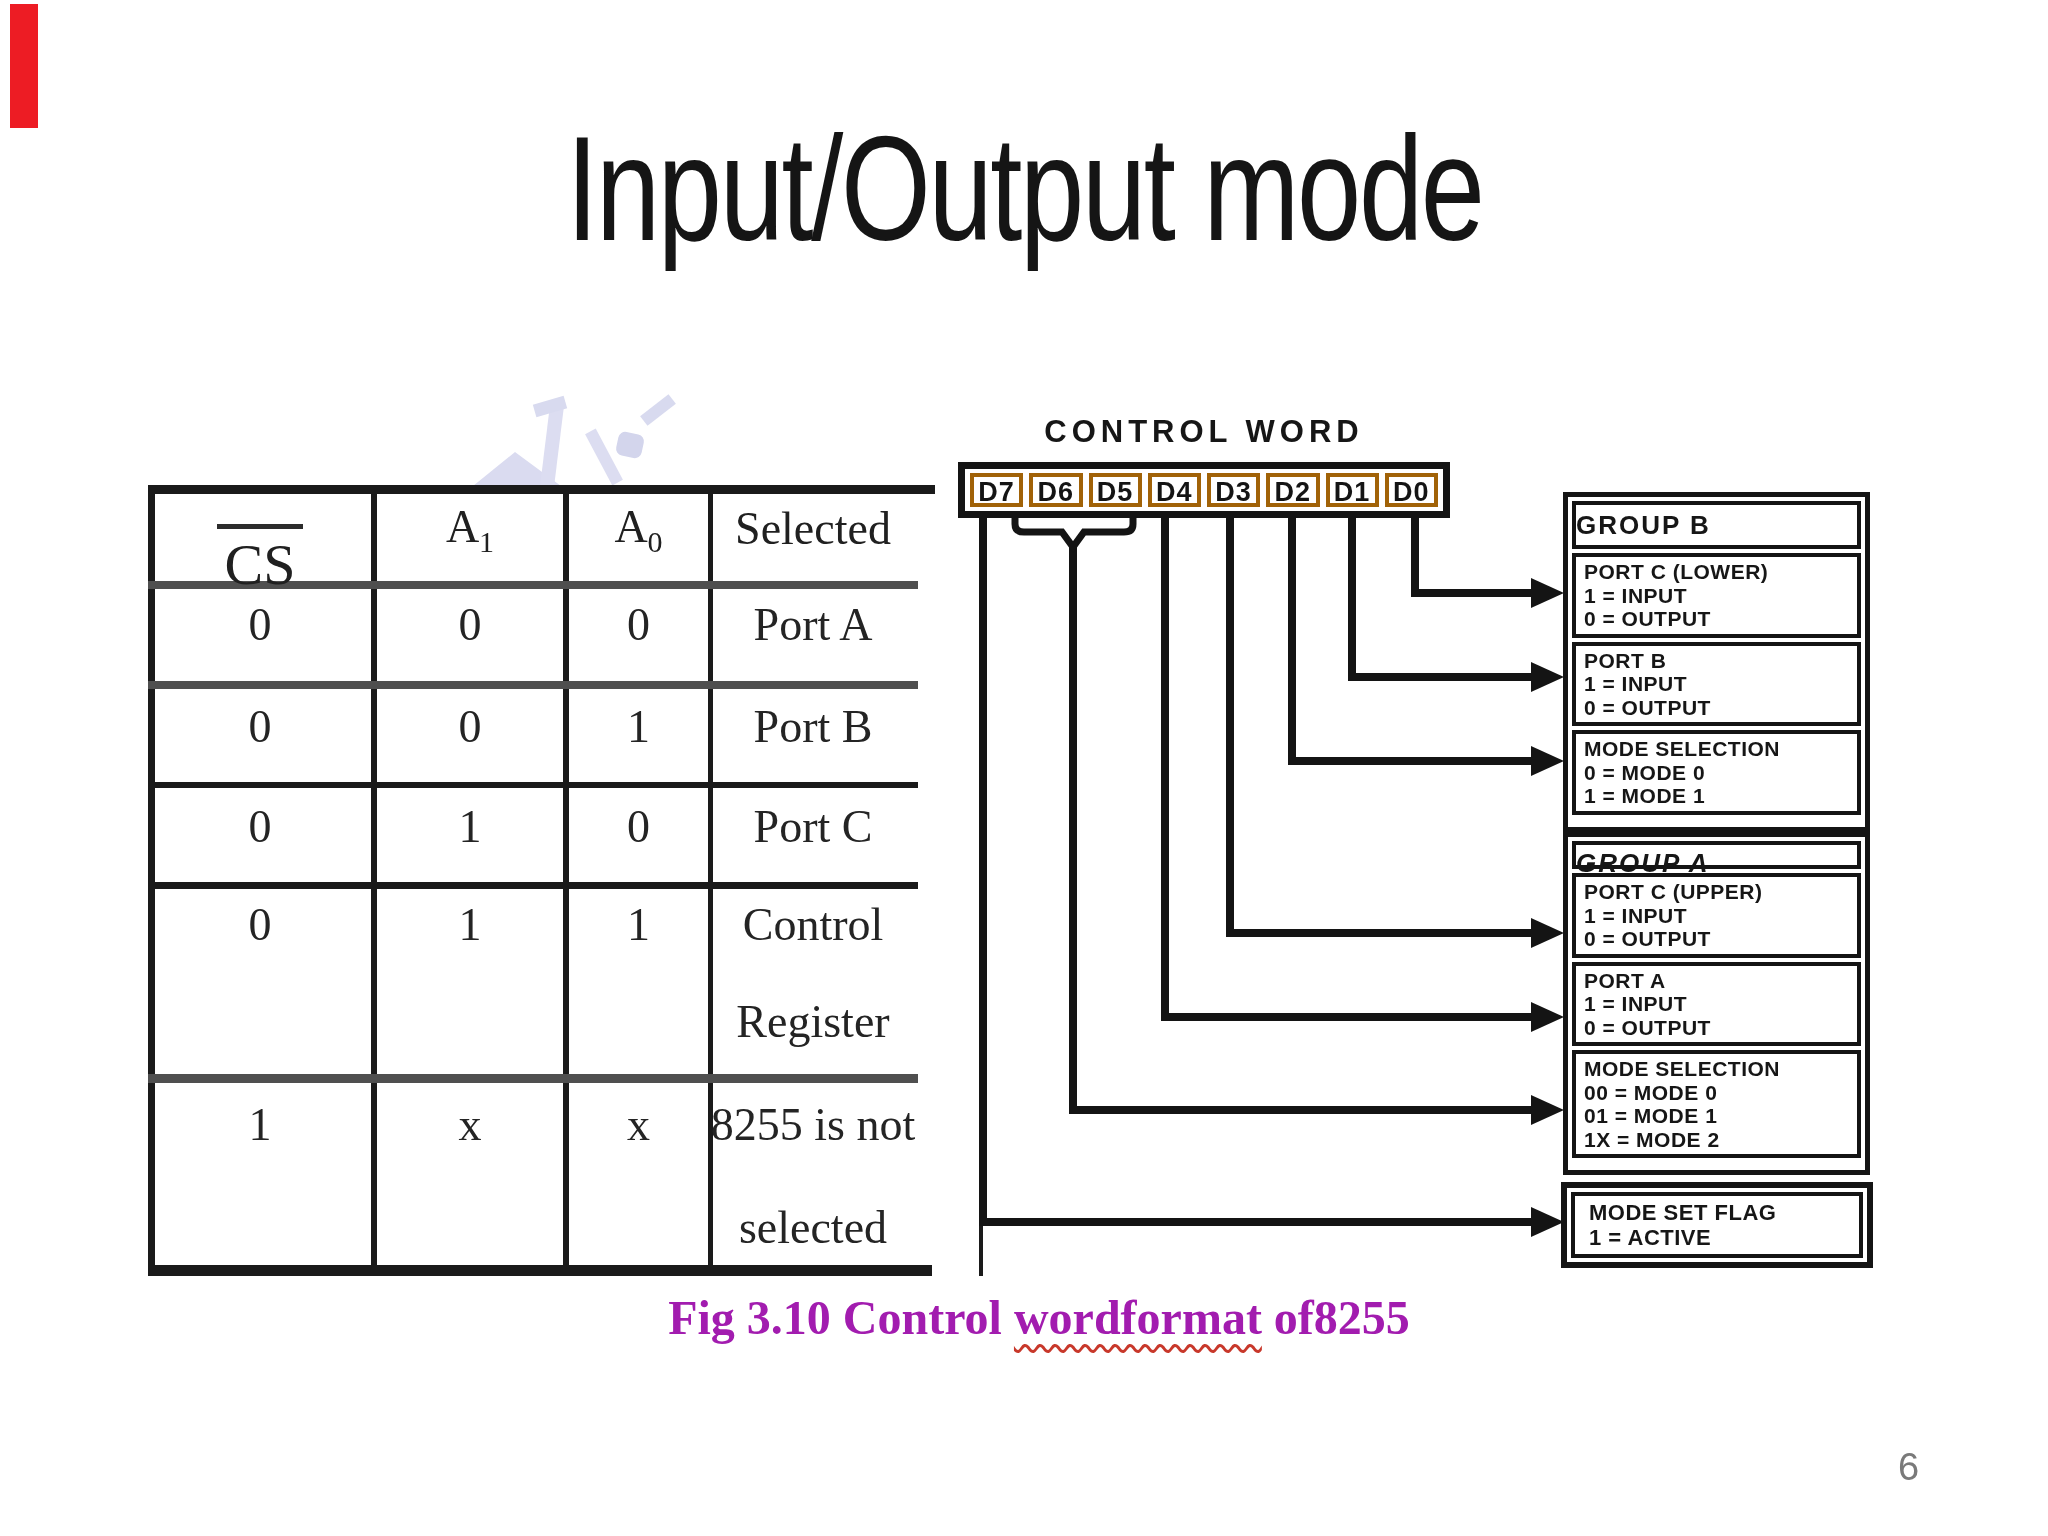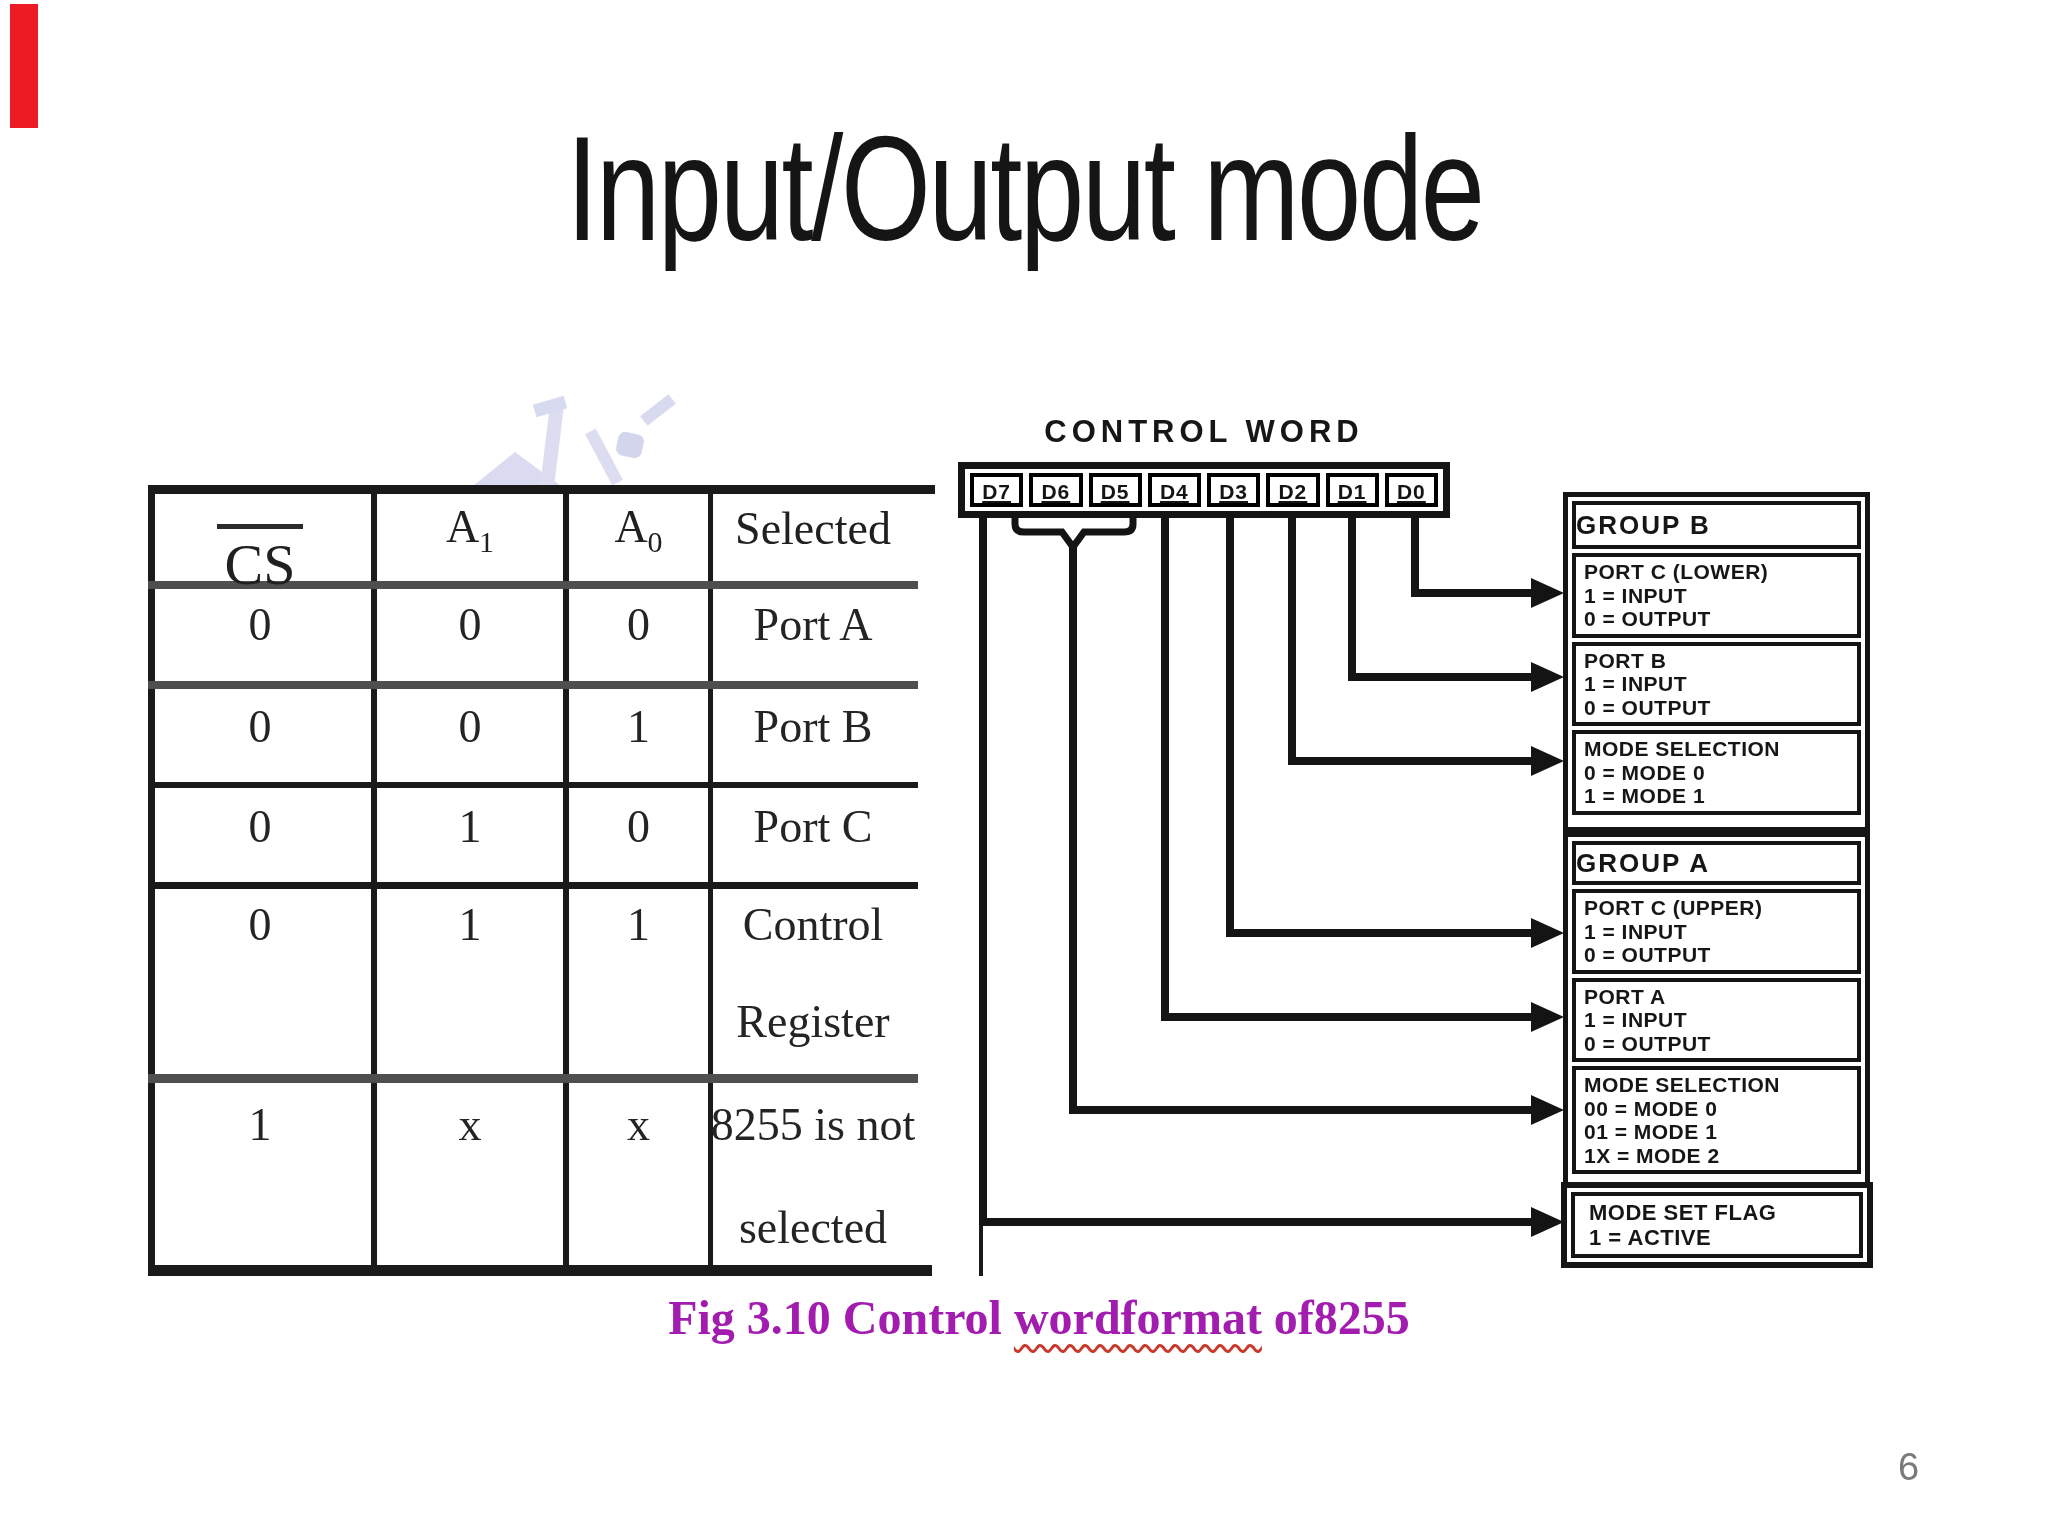--- a/index.html
+++ b/index.html
@@ -35,32 +35,32 @@
   .hdrcell{position:absolute;text-align:center;font-family:"Liberation Serif",serif;
         font-size:46px;color:#202020;white-space:nowrap;}
   .cs-text{display:inline-block;font-size:58px;border-top:5px solid #2c2c2c;padding:2px 8px 0 8px;}
   .subscr{font-size:30px;vertical-align:-10px;}
 
   
   .cw-label{position:absolute;left:958px;top:414px;width:492px;text-align:center;
             font-weight:bold;font-size:31px;letter-spacing:5px;color:#161616;white-space:nowrap;}
   .cw-box{position:absolute;left:958px;top:462px;width:492px;height:56px;border:7px solid #141414;
           box-sizing:border-box;background:#ffffff;display:flex;gap:6px;padding:4px 5px;}
-  .cw-bit{flex:1;border:4px solid #000000;box-sizing:border-box;text-align:center;
-          font-weight:bold;font-size:21px;line-height:30px;letter-spacing:1px;color:#141414;text-decoration:underline;}
+  .cw-bit{flex:1;border:4px solid #a16207;box-sizing:border-box;text-align:center;
+          font-weight:bold;font-size:27px;line-height:30px;letter-spacing:1px;color:#141414;}
 
   
   .connector{position:absolute;left:940px;top:500px;overflow:visible;}
 
   
   .gbox{position:absolute;width:307px;border:5px solid #141414;box-sizing:border-box;
         background:#ffffff;padding:4px;}
   .gbox .ghead{border:4px solid #141414;box-sizing:border-box;height:48px;line-height:40px;
         text-align:left;font-weight:bold;font-size:26px;letter-spacing:2px;margin-bottom:4px;}
-  .gbox .ghead.short{height:44px;line-height:36px;}
+  .gbox .ghead.short{height:28px;line-height:36px;font-style:italic;}
   .gbox .gcell{border:4px solid #141414;box-sizing:border-box;padding:3px 8px;
         font-weight:bold;font-size:21px;line-height:23.5px;margin-bottom:4px;letter-spacing:0.5px;}
   .gbox .gcell:last-child{margin-bottom:8px;}
   .gcell div{white-space:nowrap;}
 
   .msf-box{position:absolute;left:1561px;top:1182px;width:312px;border:6px solid #141414;
         box-sizing:border-box;background:#fff;padding:4px;}
   .msf-inner{border:4px solid #141414;box-sizing:border-box;padding:4px 14px;
         font-weight:bold;font-size:22px;line-height:25px;letter-spacing:0.5px;}
 

